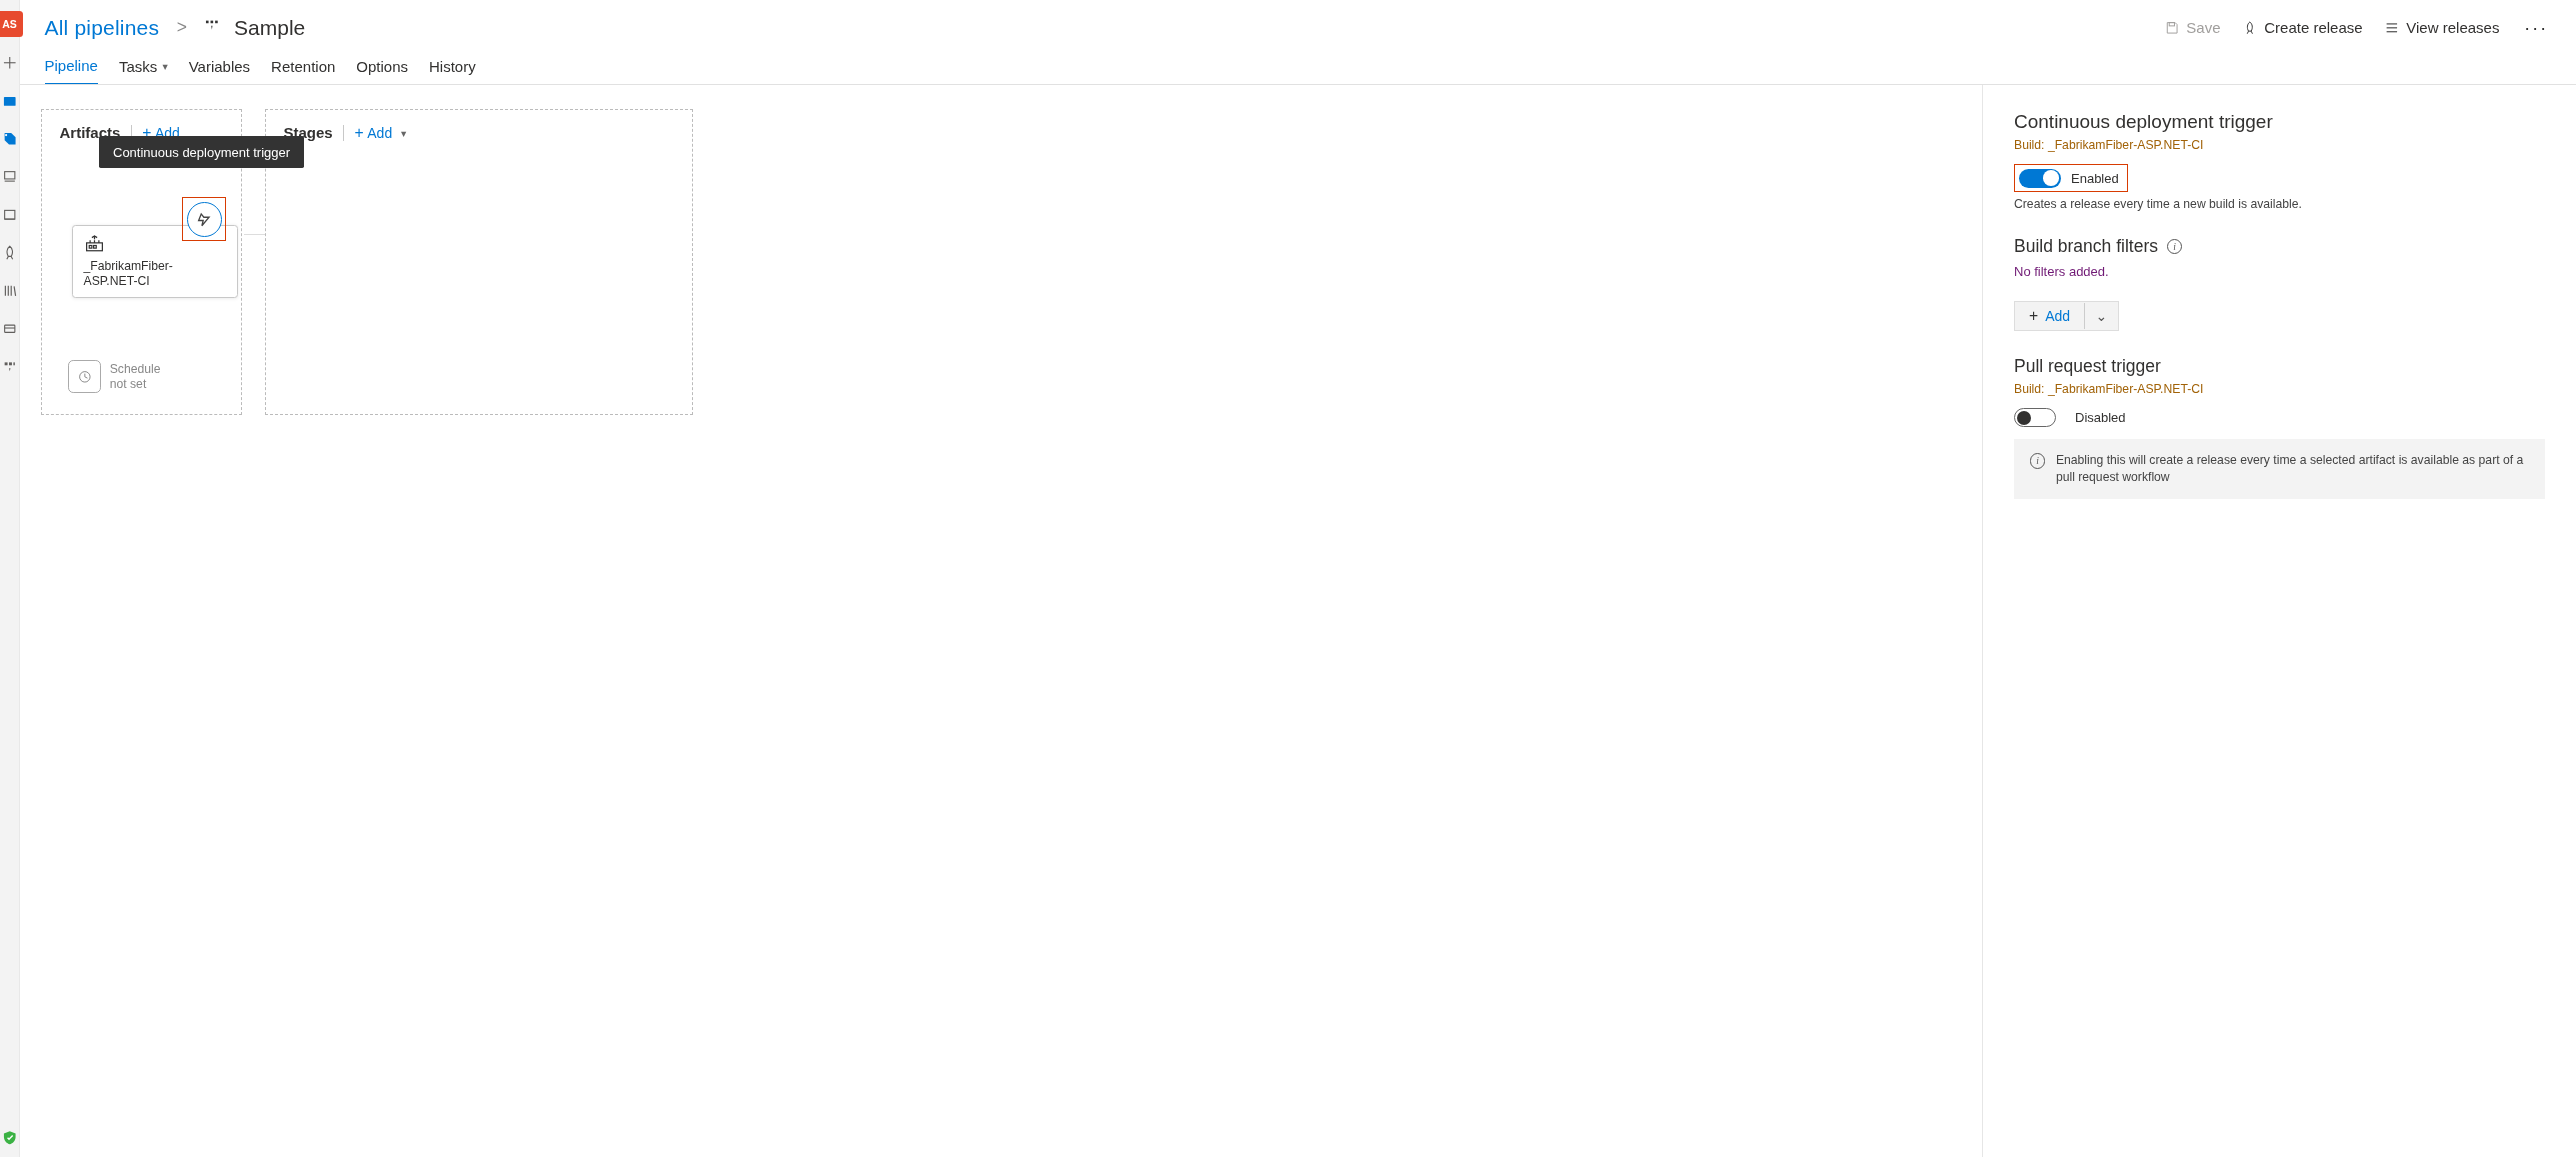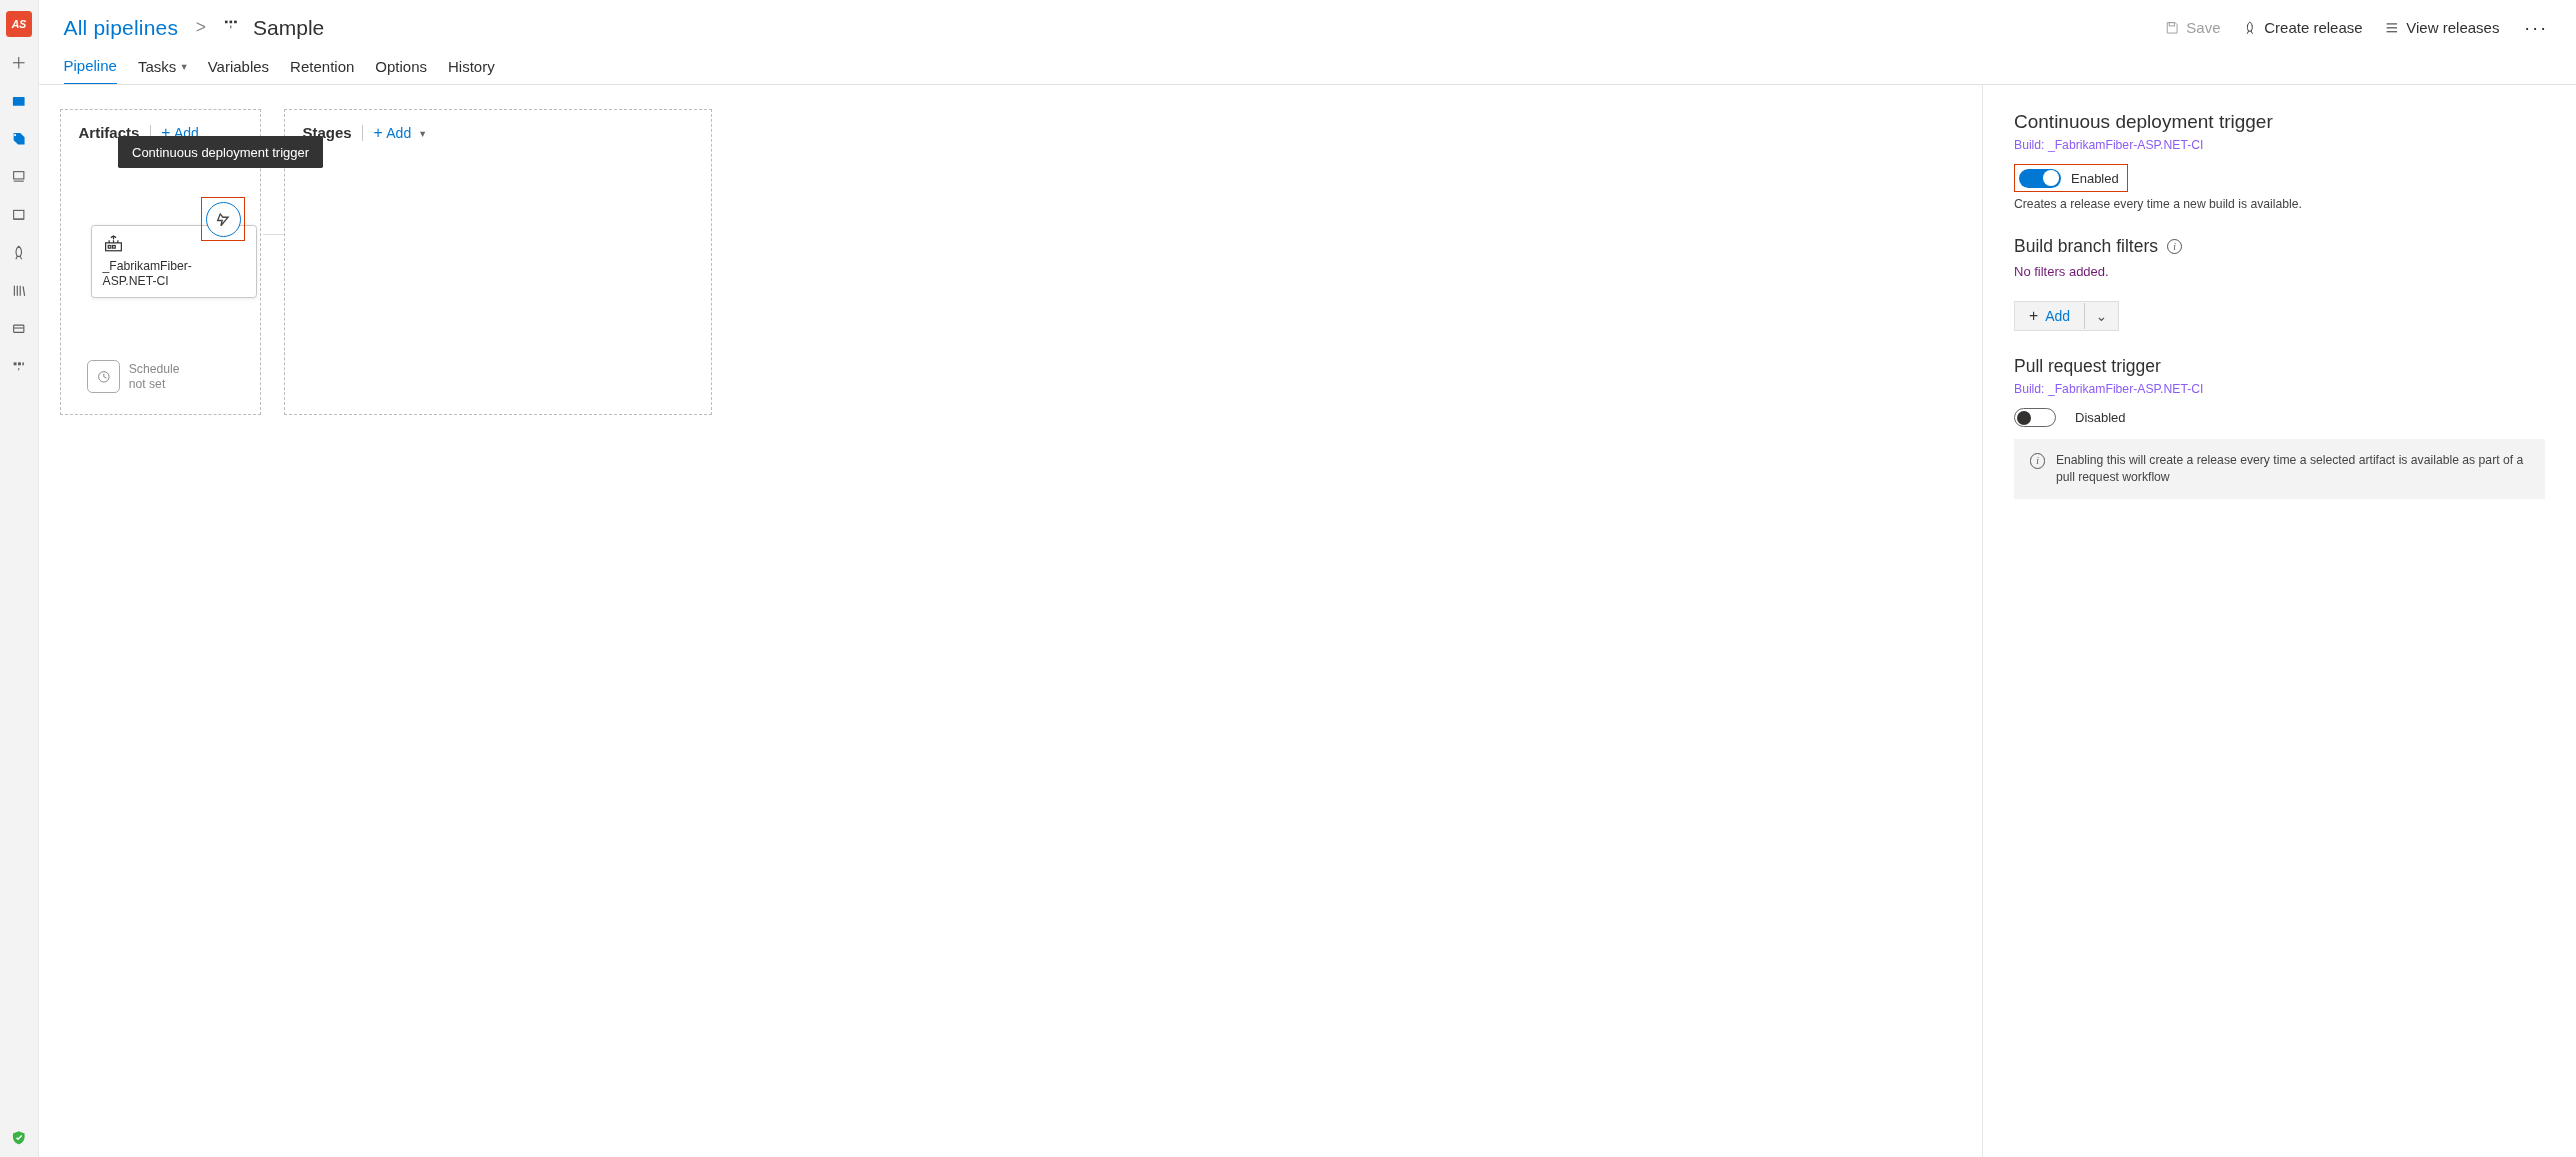--- a/index.html
+++ b/index.html
@@ -1,20 +1,20 @@
 <!DOCTYPE html>
 <html style="font-size:14px"><head>
 <meta charset="utf-8">
 <style>
   * { box-sizing: border-box; margin: 0; padding: 0; }
   html, body { font-family: "Segoe UI", Arial, sans-serif; background:#fff; color:#333; }
   body { display:flex; min-height:100vh; }
 
   
-  .left-rail { width:39px; background:#f3f3f3; display:flex; flex-direction:column; align-items:center; border-right:0.9px solid #e8e8e8;font-style:italic; }
+  .left-rail { width:20px; background:#f3f3f3; display:flex; flex-direction:column; align-items:center; border-right:0.9px solid #e8e8e8; }
   .avatar { width:26px; height:26px; background:#e74a2e; color:#fff; font-size:10.5px; font-weight:600; border-radius:3.5px; display:flex; align-items:center; justify-content:center; margin:10.5px 0 7px; }
   .rail-item { width:42px; height:38px; display:flex; align-items:center; justify-content:center; color:#605e5c; cursor:pointer; }
   .rail-item svg { width:17.5px; height:17.5px; }
   .rail-item.active .fill-icon { fill:#0078d4; }
   .rail-spacer { flex:1; }
   .shield { color:#3bb244; }
 
   
   .main { flex:1; display:flex; flex-direction:column; }
   .topbar { display:flex; align-items:center; padding:15.7px 24.5px 7px 24.5px; }
@@ -72,21 +72,21 @@
   .stage-text { padding:8.7px 10.5px; display:flex; flex-direction:column; justify-content:center; gap:3.5px; }
   .stage-name { font-size:14px; color:#323130; }
   .stage-count { font-size:12.2px; color:#0078d4; cursor:pointer; }
   .person-circle { position:absolute; right:-15.7px; top:50%; transform:translateY(-50%); width:33px; height:33px; border-radius:50%; border:0.9px solid #c8c8c8; background:#fff; display:flex; align-items:center; justify-content:center; color:#555; }
 
   .connector { position:absolute; top:149px; left:224px; width:94px; height:1.7px; border-top:0.9px solid #ddd; z-index:0; }
 
   
   .side { width:594px; border-left:0.9px solid #e6e6e6; padding:26px 31px 26px 31px; overflow:auto; }
   .side h2 { font-size:19px; font-weight:400; color:#323130; margin-bottom:5.2px; }
-  .side .sub { font-size:12.2px; color:#8b5cf6; margin-bottom:12.2px; }
+  .side .sub { font-size:12.2px; color:#a16207; margin-bottom:12.2px; }
   .toggle-row { display:flex; align-items:center; gap:19px; }
   .toggle-redbox { display:inline-flex; border:1.7px solid #d83b01; padding:3.5px 8.7px 3.5px 3.5px; align-items:center; gap:10.5px; }
   .toggle { width:42px; height:19px; border-radius:19px; position:relative; cursor:pointer; }
   .toggle.on { background:#0078d4; }
   .toggle.off { background:#fff; border:0.9px solid #666; }
   .knob { position:absolute; top:1.7px; width:15.7px; height:15.7px; border-radius:50%; background:#fff; }
   .toggle.on .knob { right:1.7px; }
   .toggle.off .knob { left:1.7px; background:#323130; width:14px; height:14px; top:2.2px; }
   .toggle-label { font-size:13px; color:#323130; }
   .desc { font-size:12.2px; color:#444; margin-top:5.2px; }

